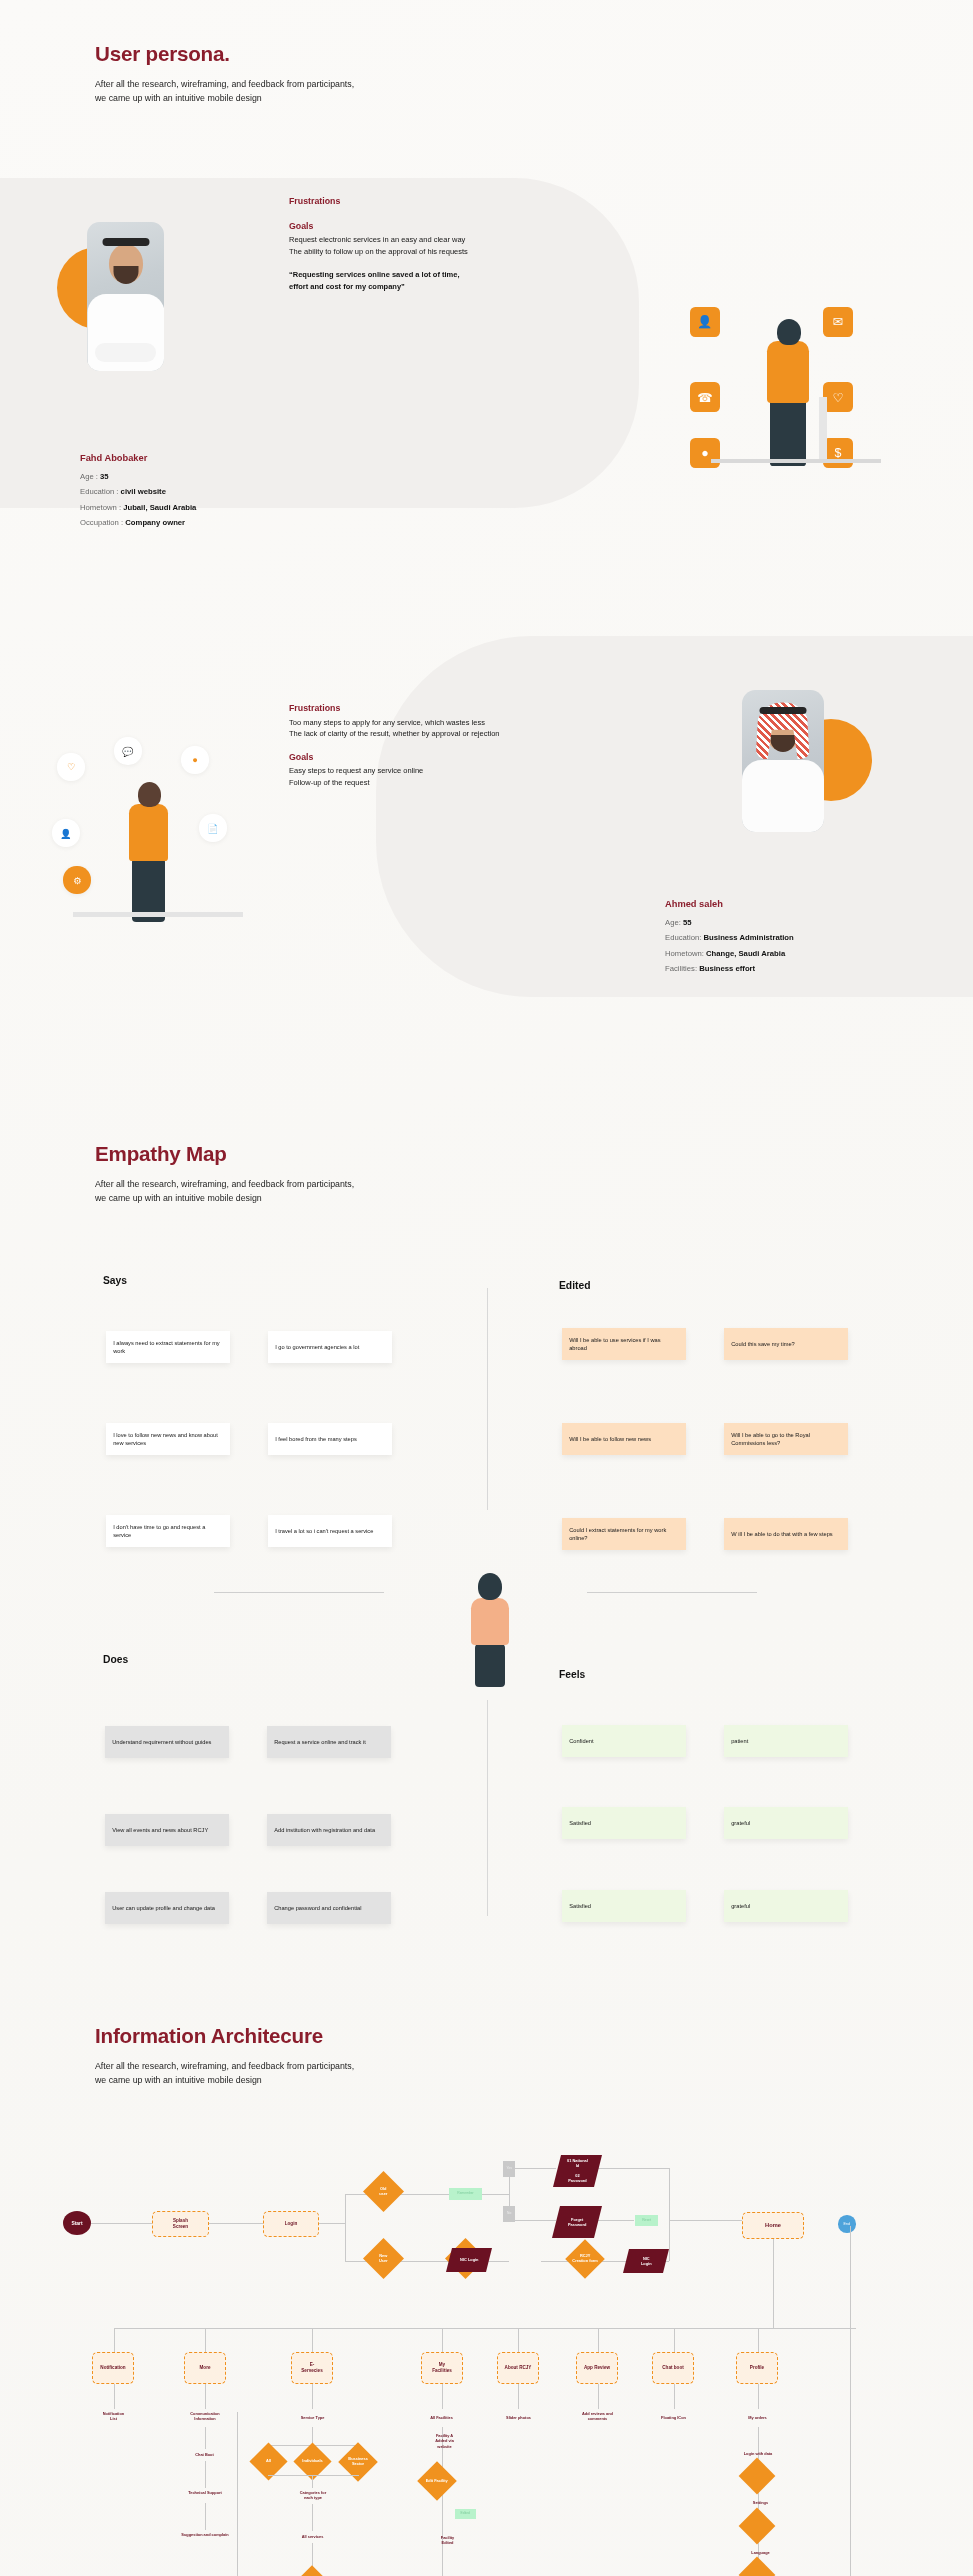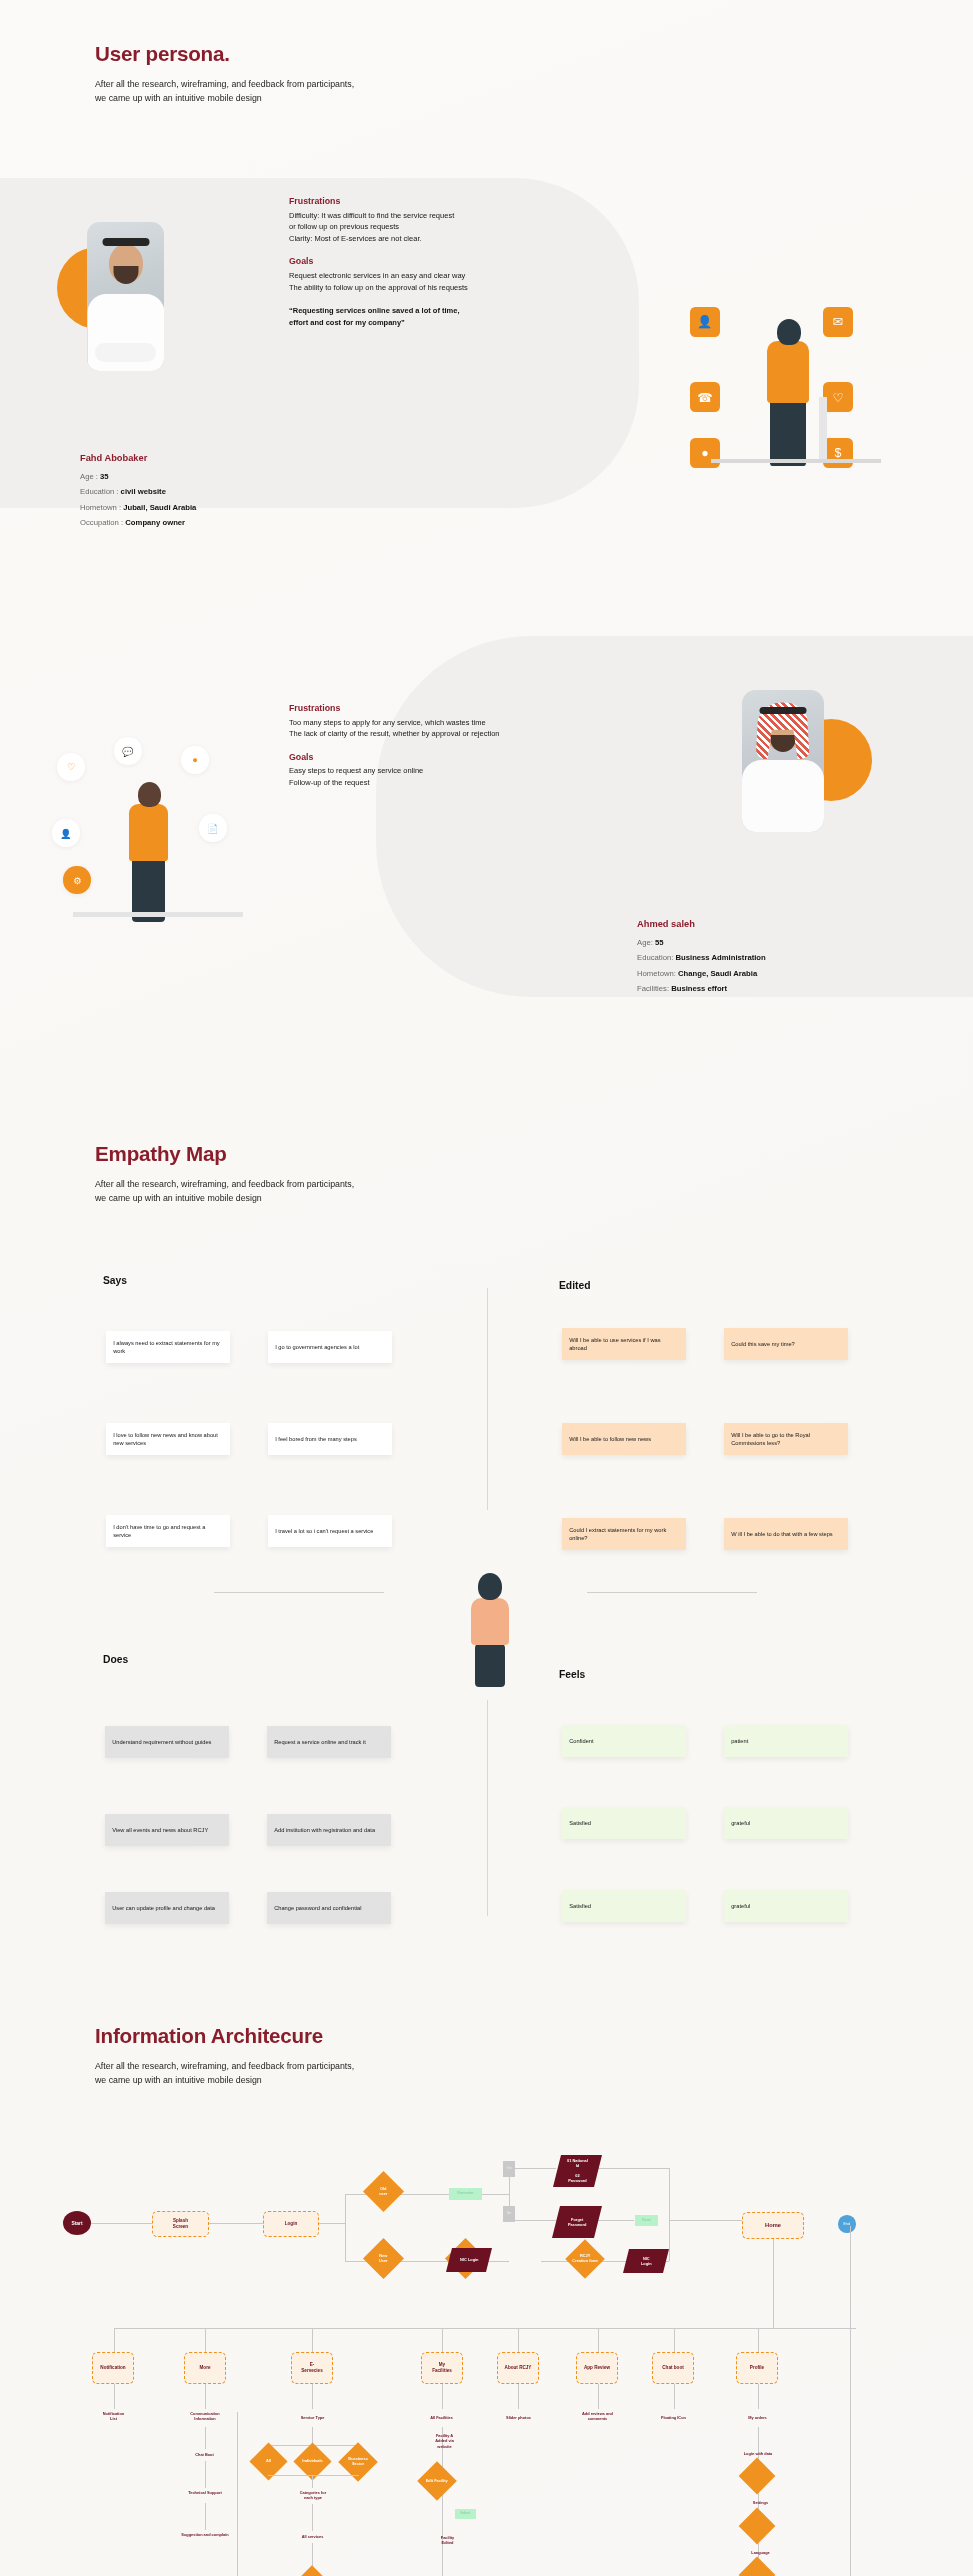--- a/index.html
+++ b/index.html
@@ -241,23 +241,20 @@
       <div class="head"></div>
       <div class="beard"></div>
       <div class="ghutra"></div>
       <div class="agal"></div>
       <div class="arm"></div>
     </div>
   </div>
 
   <div class="persona1-txt">
     <div class="blk-h">Frustrations</div>
-    <div class="blk-p">Difficulty: It was difficult to find the service request
-or follow up on previous requests
-Clarity: Most of E-services are not clear.</div>
     <div class="blk-gap"></div>
     <div class="blk-h">Goals</div>
     <div class="blk-p">Request electronic services in an easy and clear way
 The ability to follow up on the approval of his requests</div>
     <div class="blk-gap"></div>
     <div class="blk-quote">“Requesting services online saved a lot of time,
 effort and cost for my company”</div>
   </div>
 
   <div class="bio" style="left:80px; top:453px;">
@@ -291,41 +288,41 @@
     <div class="il-person-legs"></div>
     <div class="il-person-body"></div>
     <div class="il-person-head"></div>
     <div class="il-desk"></div>
   </div>
 
   <div class="persona2-bg"></div>
 
   <div class="persona2-txt">
     <div class="blk-h">Frustrations</div>
-    <div class="blk-p">Too many steps to apply for any service, which wastes time
+    <div class="blk-p">Too many steps to apply for any service, which wastes less
 The lack of clarity of the result, whether by approval or rejection</div>
     <div class="blk-gap"></div>
     <div class="blk-h">Goals</div>
     <div class="blk-p">Easy steps to request any service online
 Follow-up of the request</div>
     <div class="blk-gap"></div>
   </div>
 
   <div class="persona2-photo-wrap">
     <div class="p2-circle"></div>
     <div class="p2-photo">
       <div class="thobe" style="position:absolute;left:50%;bottom:0;width:82px;height:72px;transform:translateX(-50%);background:#fcfcfc;border-radius:19.6px 19.6px 0 0;"></div>
       <div class="head" style="position:absolute;left:50%;top:23px;width:33px;height:38px;transform:translateX(-50%);border-radius:50% 50% 46% 46%;background:#d8a882;"></div>
       <div class="beard" style="position:absolute;left:50%;top:45px;width:25px;height:16.5px;transform:translateX(-50%);border-radius:0 0 12.4px 12.4px;background:#4a352a;"></div>
       <div class="ghutra" style="position:absolute;left:50%;top:12.4px;width:54px;height:57px;transform:translateX(-50%);border-radius:27px 27px 9.3px 9.3px;background:repeating-linear-gradient(45deg,#e05a4a 0 2.6px,#ffffff 2.6px 5.2px);clip-path:polygon(6% 0,94% 0,100% 100%,78% 100%,70% 48%,30% 48%,22% 100%,0 100%);"></div>
       <div class="agal" style="position:absolute;left:50%;top:16.5px;width:47px;height:7.7px;transform:translateX(-50%);border-radius:5.2px;background:#262626;"></div>
     </div>
   </div>
 
-  <div class="bio" style="left:637px; top:899px;margin-top:20px;">
+  <div class="bio" style="left:665px; top:899px;">
     <div class="bio-name">Ahmed saleh</div>
     <div class="bio-row">
       <span>Age:</span>
       <b>55</b>
     </div>
     <div class="bio-row">
       <span>Education:</span>
       <b>Business Administration</b>
     </div>
     <div class="bio-row">

